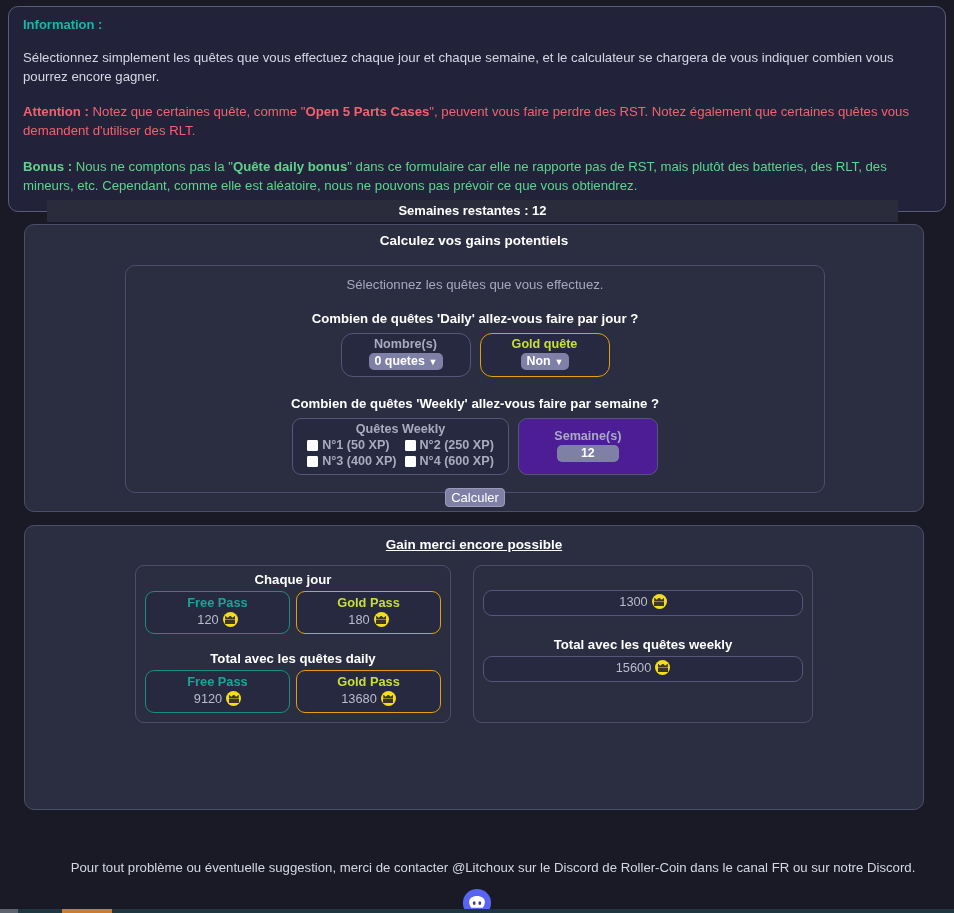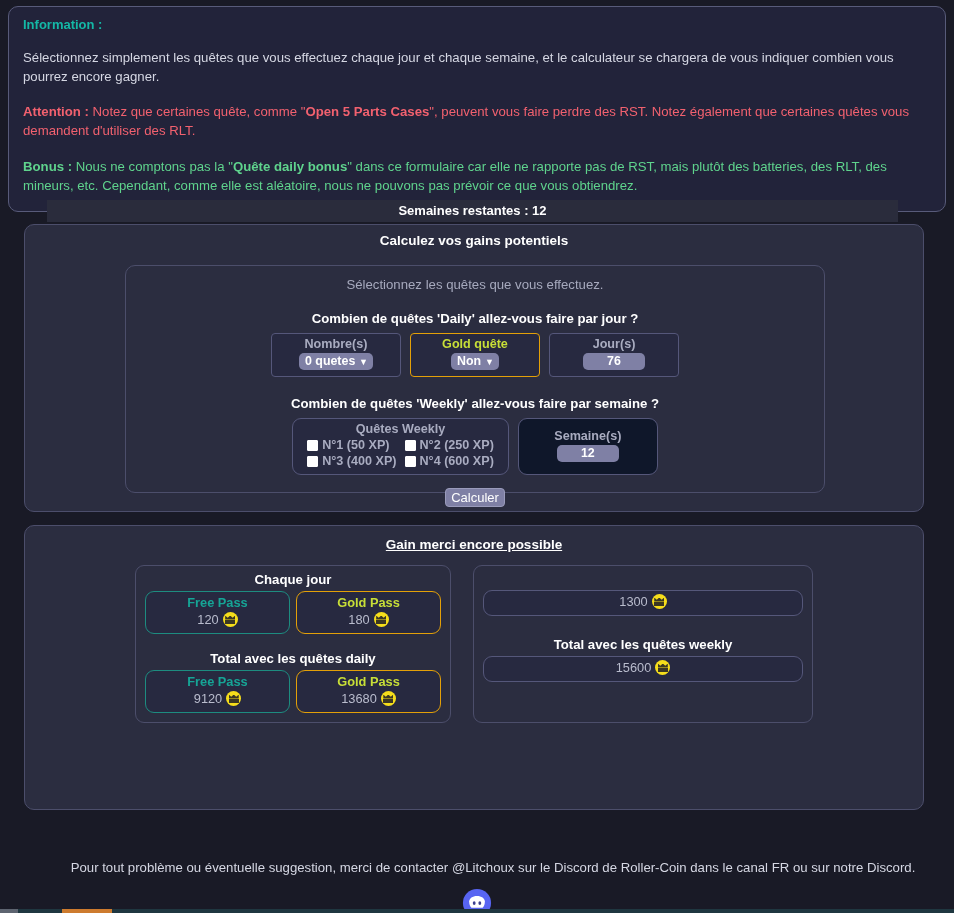--- a/index.html
+++ b/index.html
@@ -100,21 +100,21 @@
 
   
   #daily-row {
     display: flex;
     justify-content: center;
     gap: 9px;
     margin-top: 7px;
   }
   .field-card {
     border: 1px solid #55577a;
-    border-radius: 4px;
+    border-radius: 12px;
     background: #272940;
     padding: 3px 12px 6px 12px;
     text-align: center;
     min-width: 130px;
   }
   .field-card.gold { border-color: #e3a008; }
   .field-label {
     font-weight: bold;
     font-size: 12.6px;
     color: #a9acc0;
@@ -185,21 +185,21 @@
     -webkit-appearance: none;
     width: 11px; height: 11px;
     background: #ffffff;
     border: 1px solid #ffffff;
     margin: 0;
     border-radius: 1px;
   }
   #weeks-card {
     border: 1px solid #55577a;
     border-radius: 9px;
-    background: #0f172a;
+    background: #4c1d95;
     padding: 3px 12px 6px 12px;
     text-align: center;
     min-width: 140px;
     display: flex;
     flex-direction: column;
     justify-content: center;
   }
   #calc-btn-wrap { text-align: center; margin-top: 13px; }
   #calc-btn {
     display: inline-block;
@@ -367,24 +367,20 @@
       <div class="field-card gold">
         <div class="field-label gold-text">Gold quête</div>
         <span class="select-wrap">
           <select class="pill">
             <option>Non</option>
           </select>
           <span class="chev">▼</span>
         </span>
       </div>
 
-      <div class="field-card">
-        <div class="field-label">Jour(s)</div>
-        <span class="pill" style="min-width:62px;">76</span>
-      </div>
     </div>
 
     <div class="q-heading">Combien de quêtes 'Weekly' allez-vous faire par semaine ?</div>
 
     <div id="weekly-row">
       <div id="weekly-card">
         <div class="field-label">Quêtes Weekly</div>
         <div class="cb-grid">
           <label class="cb-item">
             <input type="checkbox" style="">

